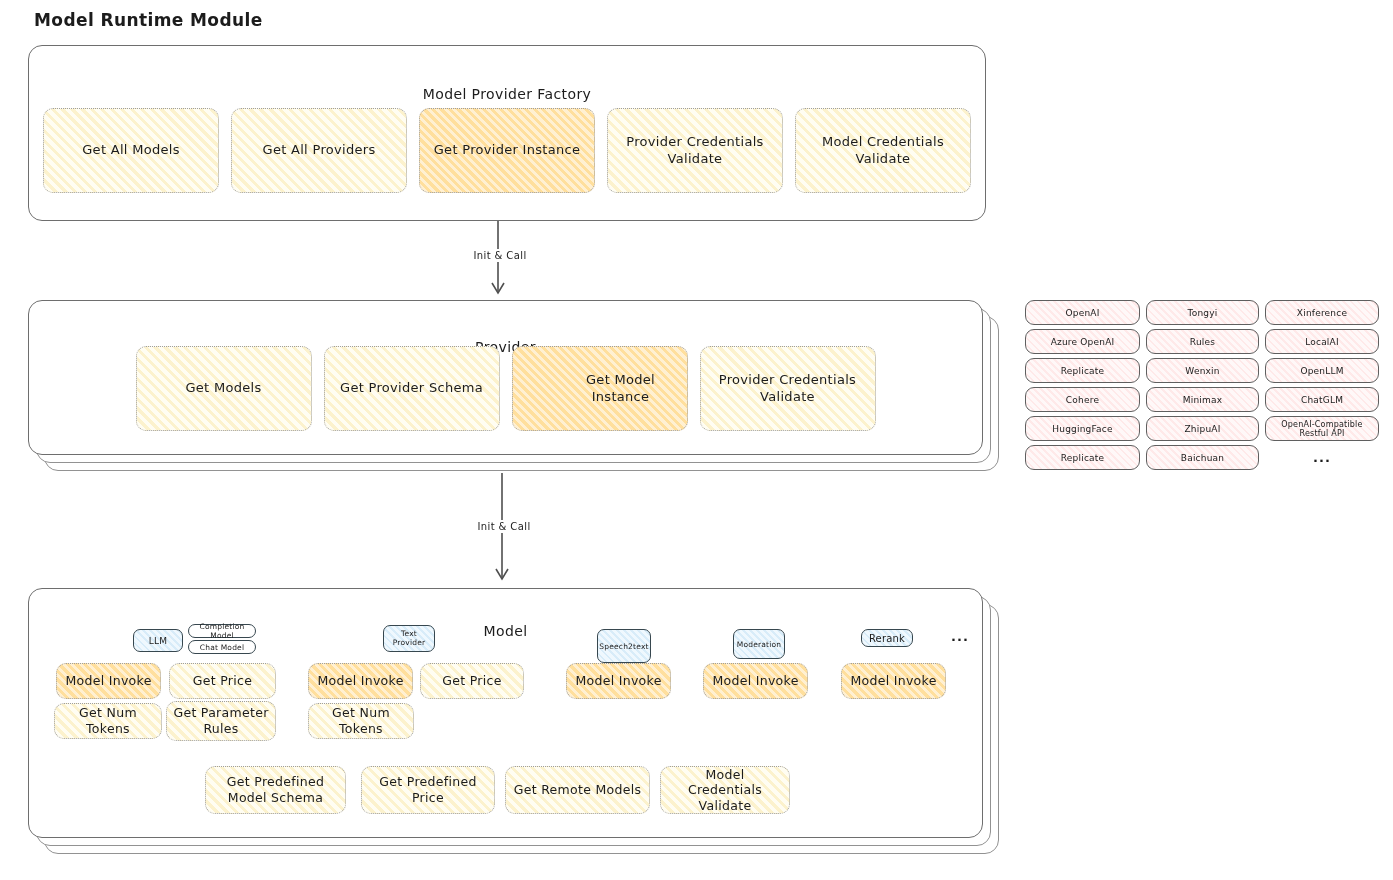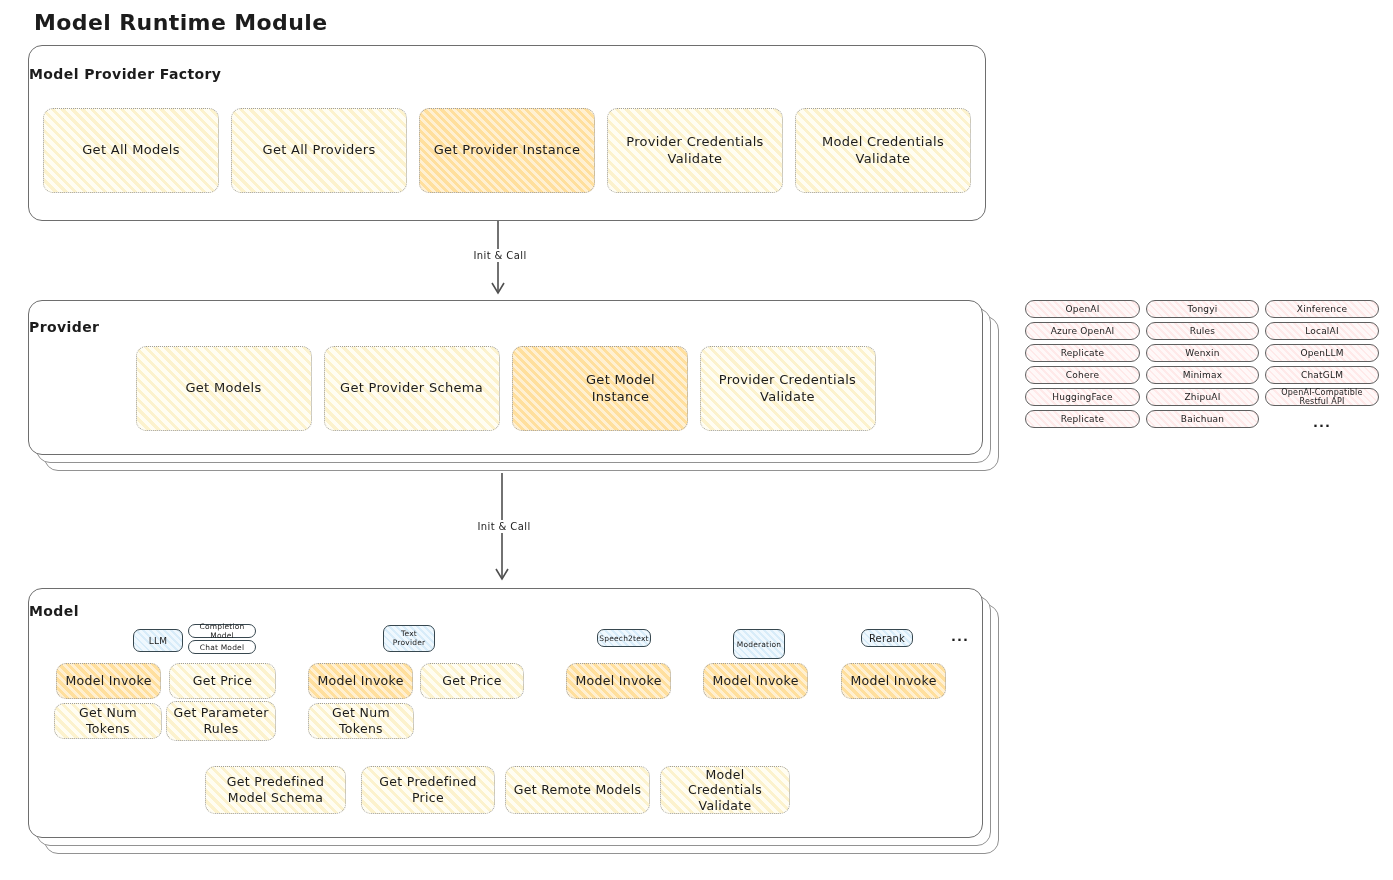--- a/index.html
+++ b/index.html
@@ -5,33 +5,33 @@
   html,body{margin:0;padding:0;background:#ffffff;}
   body{
     width:1393px;height:880px;position:relative;overflow:hidden;
     font-family:"DejaVu Sans","Liberation Sans",sans-serif;
     color:#1c1c1c;
   }
   .abs{position:absolute;}
 
   
   .page-title{
-    left:34px;top:10px;font-size:22px;font-weight:bold;letter-spacing:.4px;
+    left:34px;top:10px;font-size:17px;font-weight:bold;letter-spacing:.4px;
   }
 
   
   .big-box{
     background:#fff;border:1.6px solid #6e6e6e;border-radius:14px;box-sizing:border-box;
   }
   .stack-layer{
     background:#fff;border:1.5px solid #929292;border-radius:14px;box-sizing:border-box;
   }
   .box-title{
-    position:absolute;left:0;right:0;text-align:left;
-    font-size:14px;font-weight:700;letter-spacing:.4px;
+    position:absolute;left:0;right:0;text-align:center;
+    font-size:14px;font-weight:400;letter-spacing:.4px;margin-top:20px;
   }
 
   
   .btn-yellow{
     box-sizing:border-box;
     background:repeating-linear-gradient(45deg,#fcf2cd 0 3px,#fffdf2 3px 7px);
     border:1.6px dotted #9e9e9e;border-radius:10px;
     display:flex;align-items:center;justify-content:center;text-align:center;
     font-size:13px;letter-spacing:.3px;line-height:1.25;padding:2px 6px;
   }
@@ -53,21 +53,21 @@
     background:#fff;letter-spacing:.2px;
   }
   .chip-blue{background:repeating-linear-gradient(45deg,#d8ecf9 0 2px,#eff8fe 2px 5px);}
 
   
   .prov-grid{
     left:1025px;top:300px;display:grid;
     grid-template-columns:115px 113px 114px;column-gap:6px;row-gap:4px;
   }
   .prov{
-    box-sizing:border-box;height:18px;border:1.4px solid #5f5f5f;border-radius:9px;
+    box-sizing:border-box;height:25px;border:1.4px solid #5f5f5f;border-radius:9px;
     background:repeating-linear-gradient(45deg,#ffe9e9 0 2px,#fff8f8 2px 5px);
     display:flex;align-items:center;justify-content:center;text-align:center;
     font-size:9px;letter-spacing:.2px;padding:0 3px;
   }
   .prov.small{font-size:8px;}
   .prov-more{
     height:25px;display:flex;align-items:center;justify-content:center;
     font-size:13px;font-weight:bold;letter-spacing:1px;
   }
 
@@ -142,21 +142,21 @@
 
 <div class="abs stack-layer" style="left:44px;top:604px;width:955px;height:250px;"></div>
 <div class="abs stack-layer" style="left:36px;top:596px;width:955px;height:250px;"></div>
 <div class="abs big-box" style="left:28px;top:588px;width:955px;height:250px;">
   <div class="box-title" style="top:14px;">Model</div>
 
   <div class="chip chip-blue" style="left:104px;top:40px;width:50px;height:23px;font-size:9px;">LLM</div>
   <div class="chip" style="left:159px;top:35px;width:68px;height:14px;font-size:7.5px;">Completion Model</div>
   <div class="chip" style="left:159px;top:51px;width:68px;height:14px;font-size:7.5px;">Chat Model</div>
   <div class="chip chip-blue" style="left:354px;top:36px;width:52px;height:27px;font-size:7.5px;line-height:1.15;padding:0 4px;">Text Provider</div>
-  <div class="chip chip-blue" style="left:568px;top:40px;width:54px;height:18px;font-size:7.5px;">Speech2text</div>
+  <div class="chip chip-blue" style="left:568px;top:40px;width:54px;height:34px;font-size:7.5px;">Speech2text</div>
   <div class="chip chip-blue" style="left:704px;top:40px;width:52px;height:30px;font-size:7.5px;">Moderation</div>
   <div class="chip chip-blue" style="left:832px;top:40px;width:52px;height:18px;font-size:10px;">Rerank</div>
   <div class="abs ellipsis" style="left:922px;top:40px;">...</div>
 
   <div class="btn-yellow hl btn-sm abs" style="left:27px;top:74px;width:105px;height:36px;">Model Invoke</div>
   <div class="btn-yellow btn-sm abs" style="left:140px;top:74px;width:107px;height:36px;">Get Price</div>
   <div class="btn-yellow hl btn-sm abs" style="left:279px;top:74px;width:105px;height:36px;">Model Invoke</div>
   <div class="btn-yellow btn-sm abs" style="left:391px;top:74px;width:104px;height:36px;">Get Price</div>
   <div class="btn-yellow hl btn-sm abs" style="left:537px;top:74px;width:105px;height:36px;">Model Invoke</div>
   <div class="btn-yellow hl btn-sm abs" style="left:674px;top:74px;width:105px;height:36px;">Model Invoke</div>

